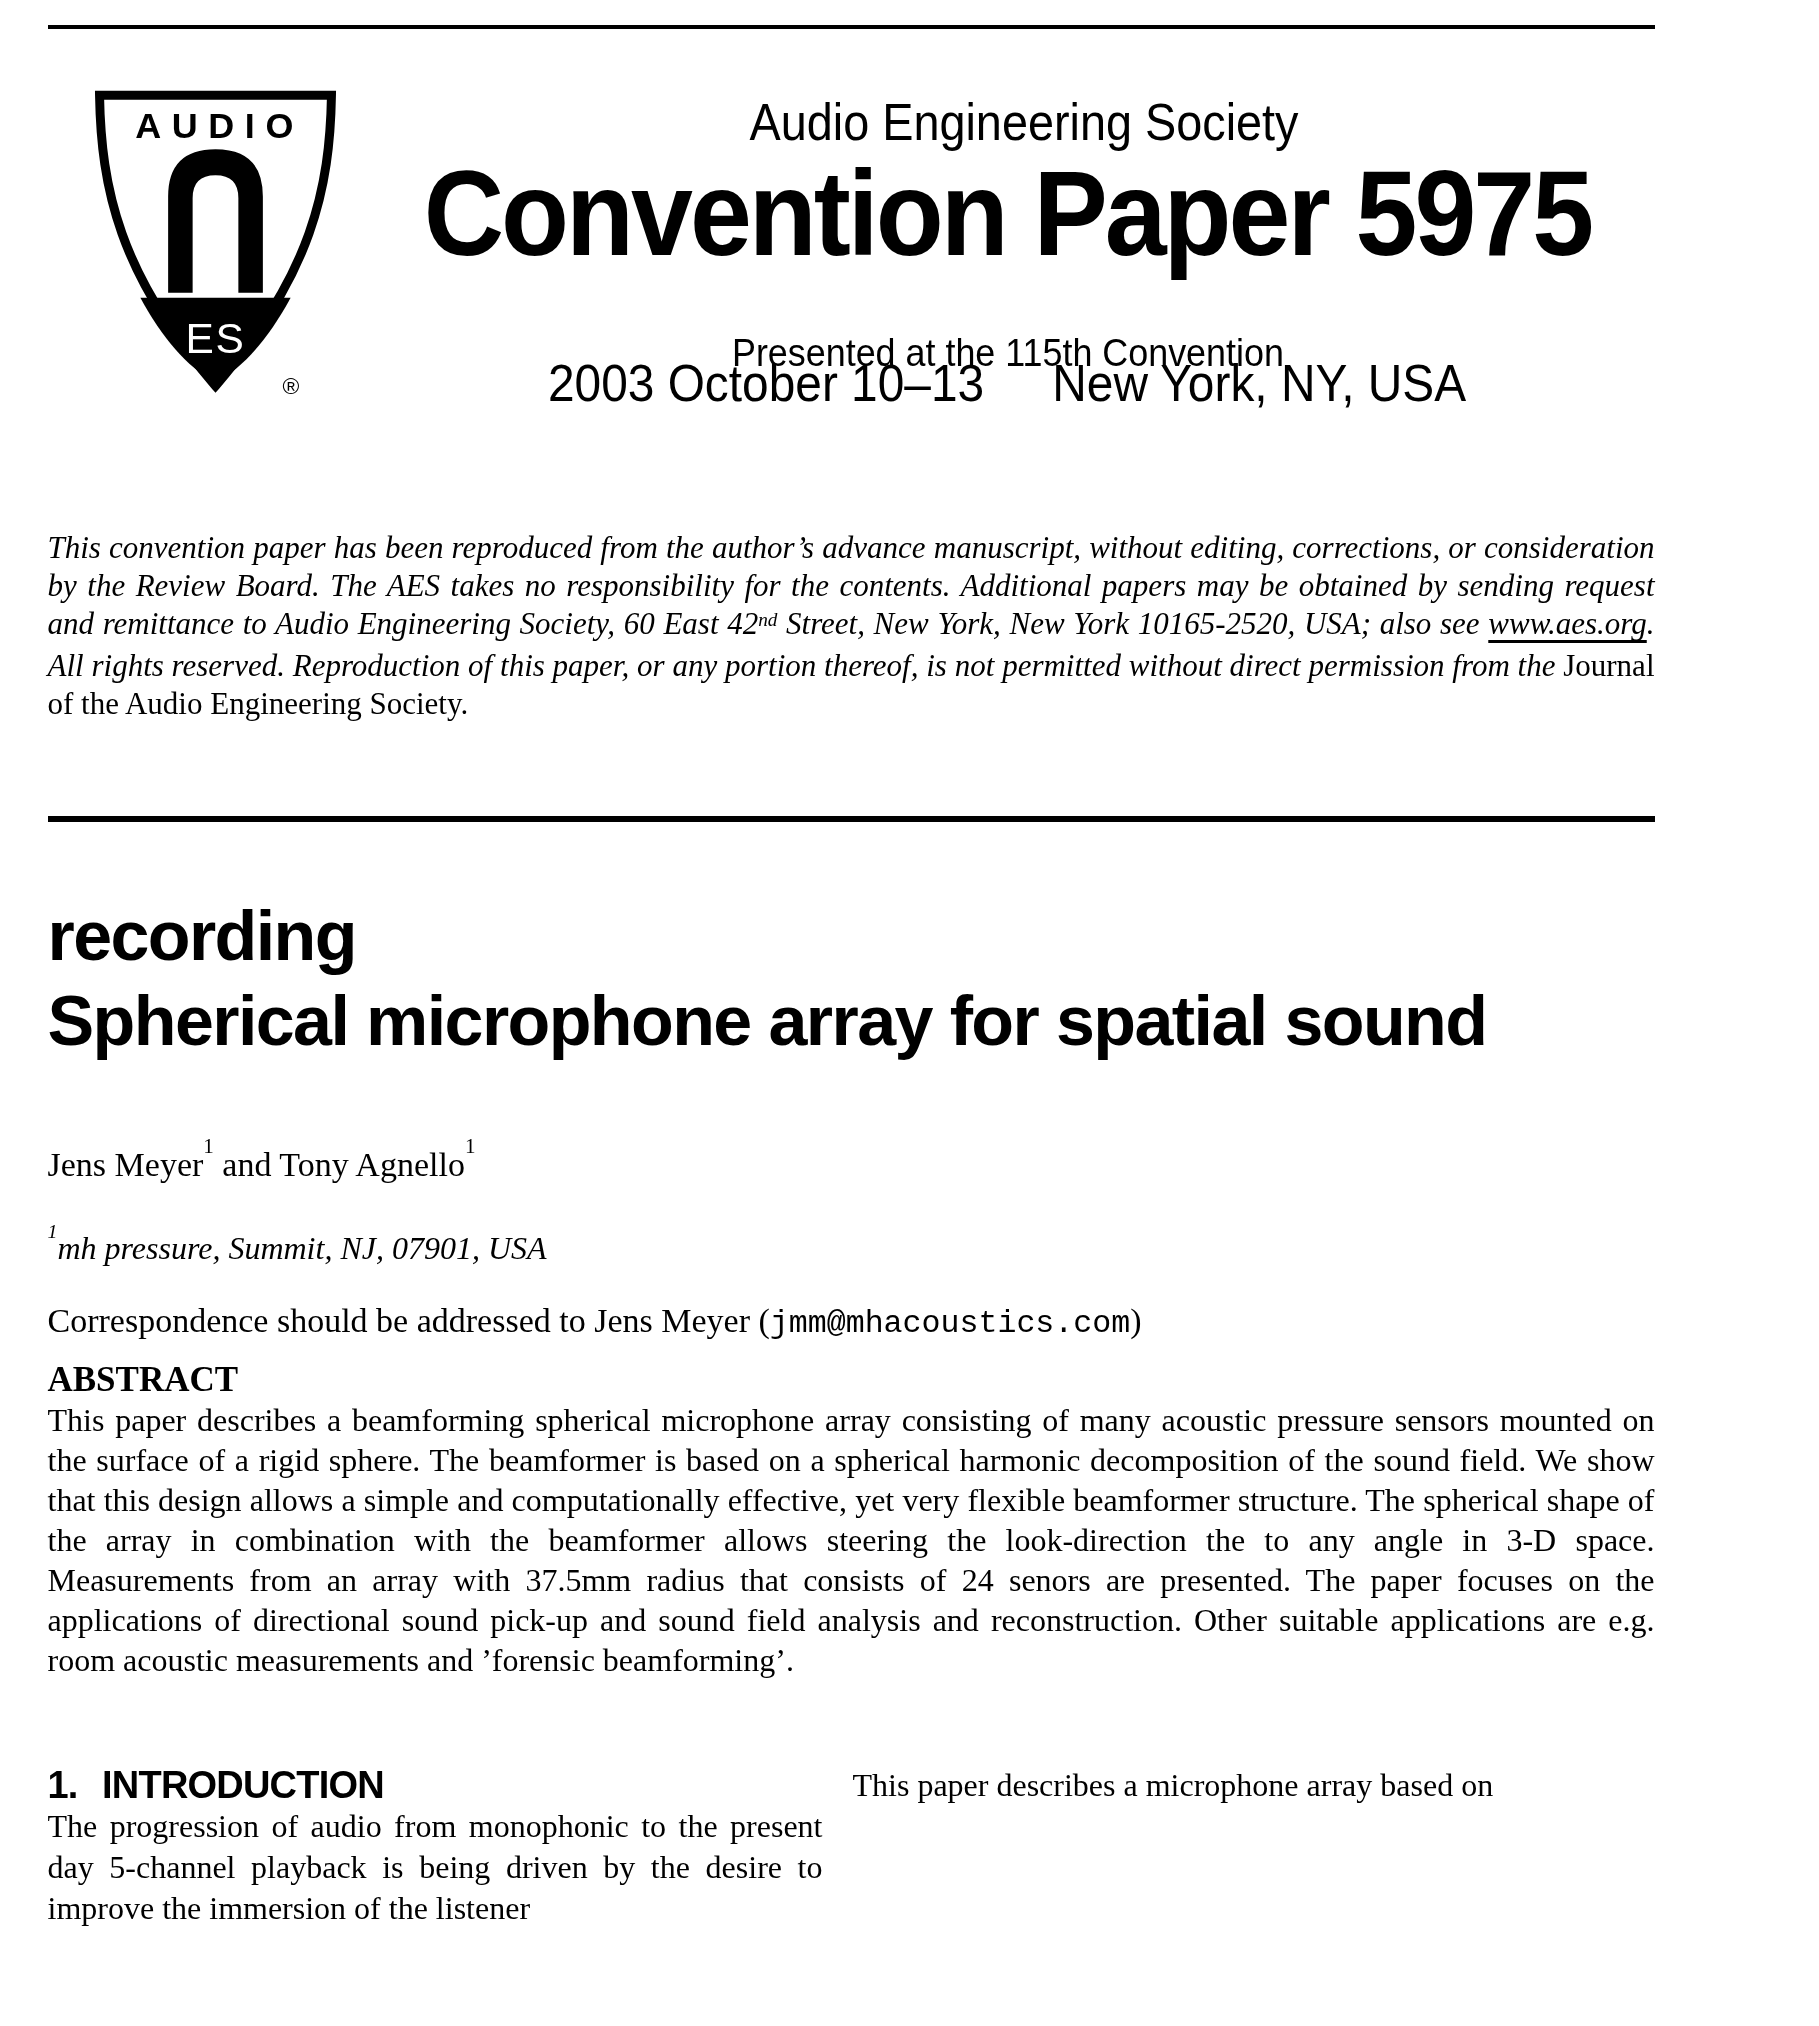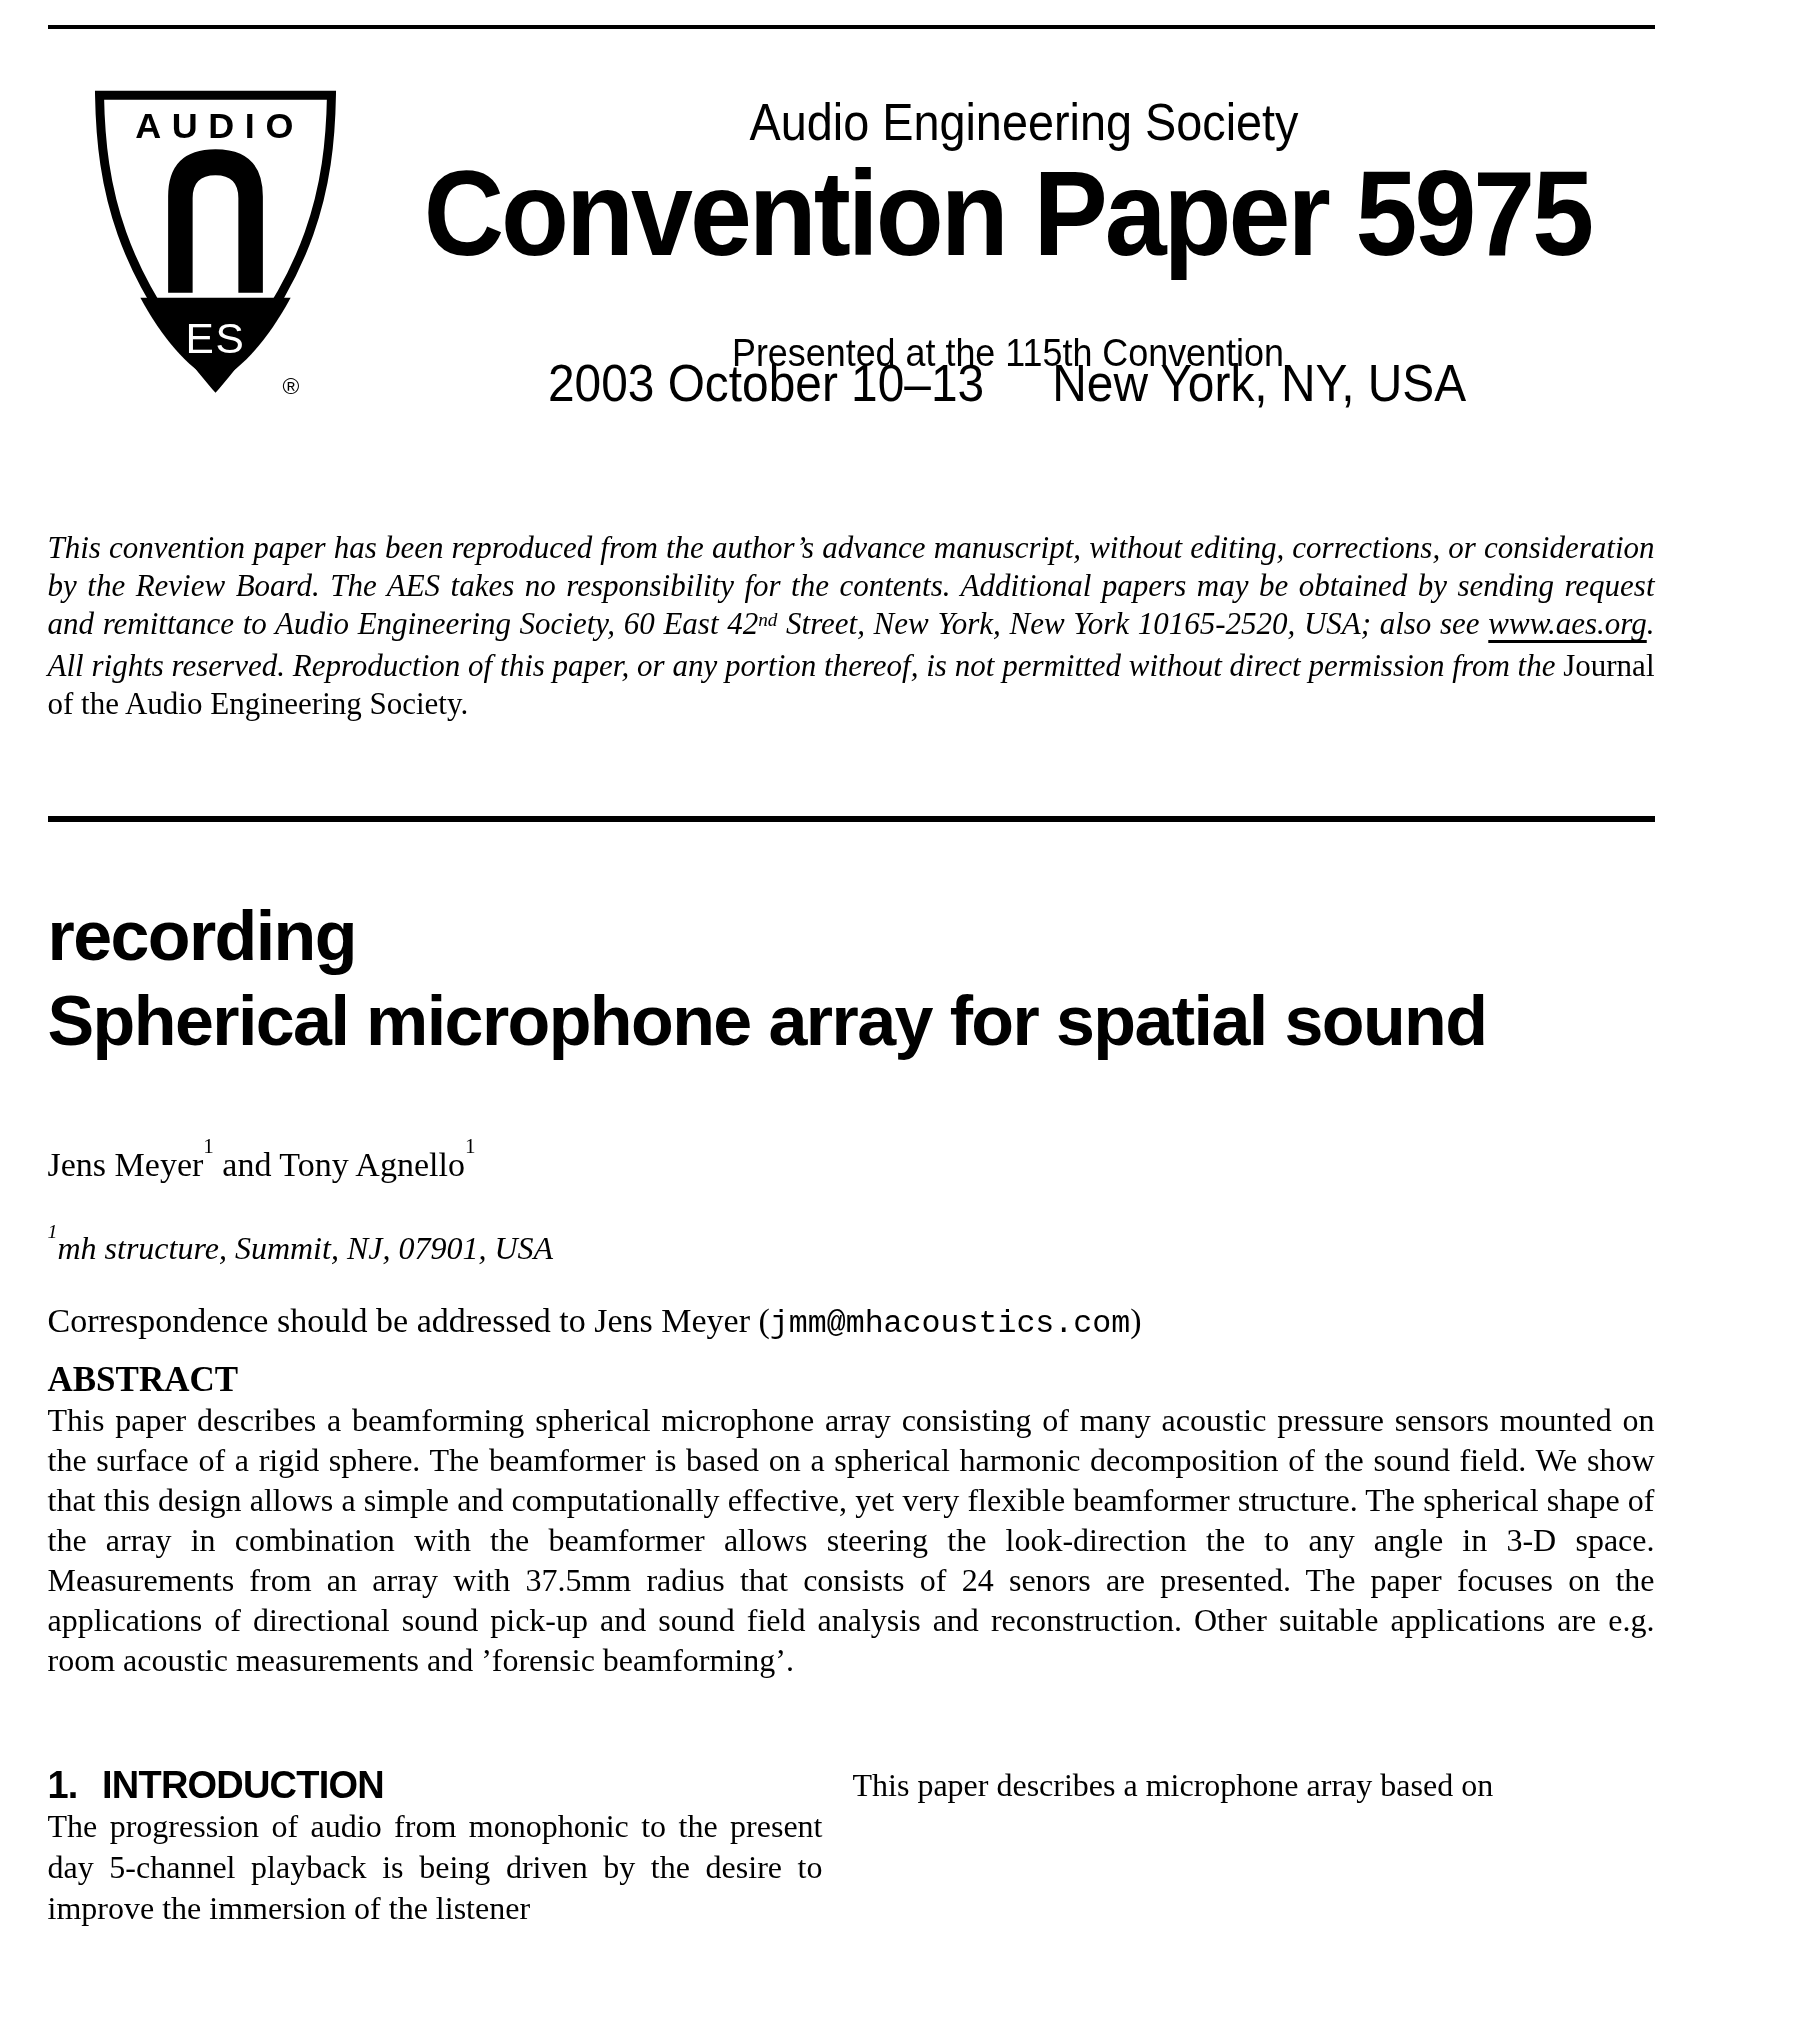--- a/index.html
+++ b/index.html
@@ -149,21 +149,21 @@
 
   <div class="rule mid"></div>
 
   <h1 class="title">
     <div>recording</div>
     <div>Spherical microphone array for spatial sound</div>
   </h1>
 
   <p class="authors"><span>Jens Meyer</span><sup class="s">1</sup><span> and </span><span>Tony Agnello</span><sup class="s">1</sup></p>
 
-  <p class="affiliation"><sup class="s">1</sup><span>mh structure, Summit, NJ, 07901, USA</span></p>
+  <p class="affiliation"><sup class="s">1</sup><span>mh pressure, Summit, NJ, 07901, USA</span></p>
 
   <p class="correspondence"><span>Correspondence should be addressed to Jens Meyer (</span><span class="mono">jmm@mhacoustics.com</span><span>)</span></p>
 
   <h2 class="abstract-head" style="margin-block-start:14.7px;margin-block-end:0;">ABSTRACT</h2>
   <p class="abstract-body" style="margin-block-start:0;margin-block-end:0;">This paper describes a beamforming spherical microphone array consisting of many acoustic pressure sensors mounted on the surface of a rigid sphere. The beamformer is based on a spherical harmonic decomposition of the sound field. We show that this design allows a simple and computationally effective, yet very flexible beamformer structure. The spherical shape of the array in combination with the beamformer allows steering the look-direction the to any angle in 3-D space. Measurements from an array with 37.5mm radius that consists of 24 senors are presented. The paper focuses on the applications of directional sound pick-up and sound field analysis and reconstruction. Other suitable applications are e.g. room acoustic measurements and ’forensic beamforming’.</p>
 
   <div class="columns">
     <div class="col col-left">
       <div class="sec-head"><span class="num">1.</span><span>INTRODUCTION</span></div>
       <p>The progression of audio from monophonic to the present day 5-channel playback is being driven by the desire to improve the immersion of the listener</p>

